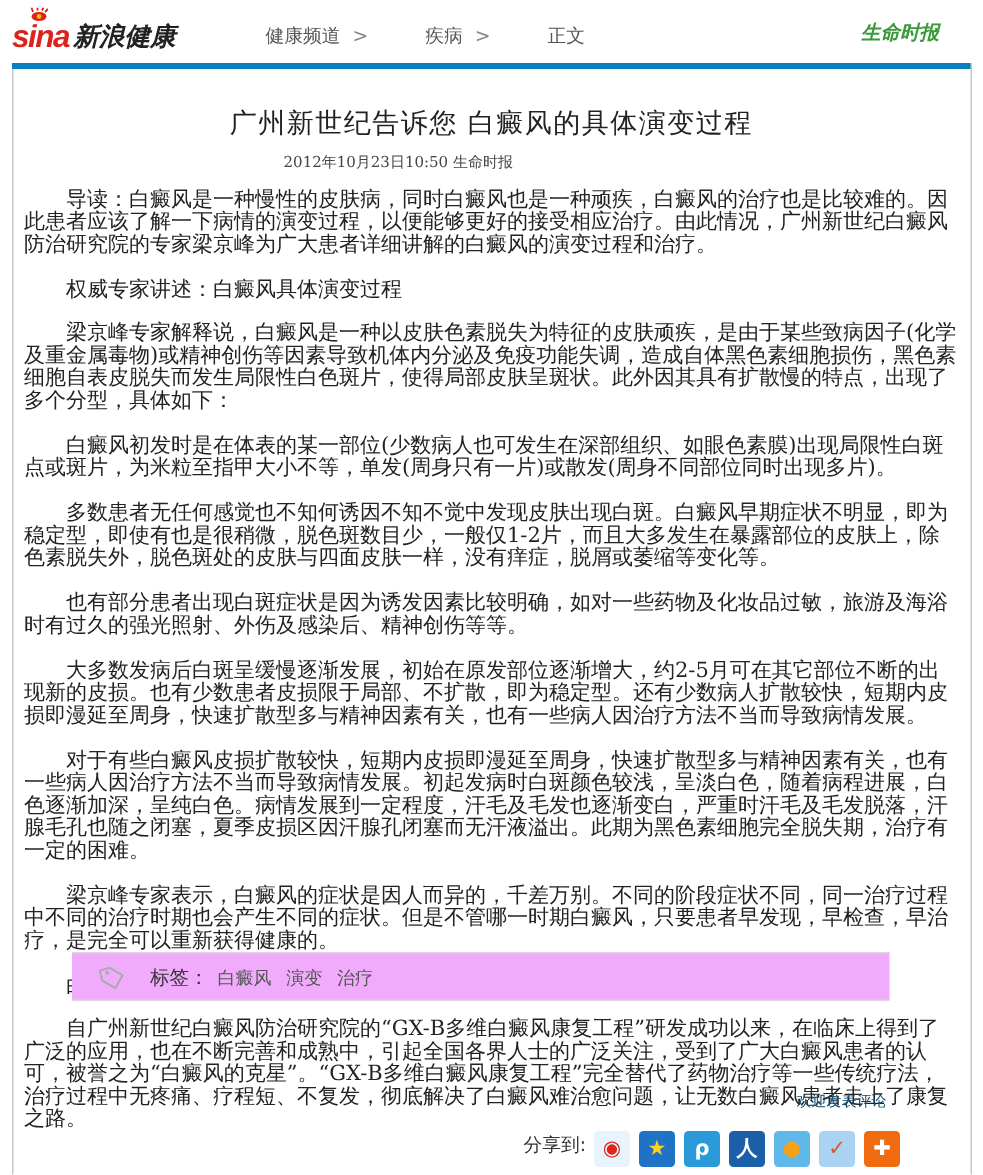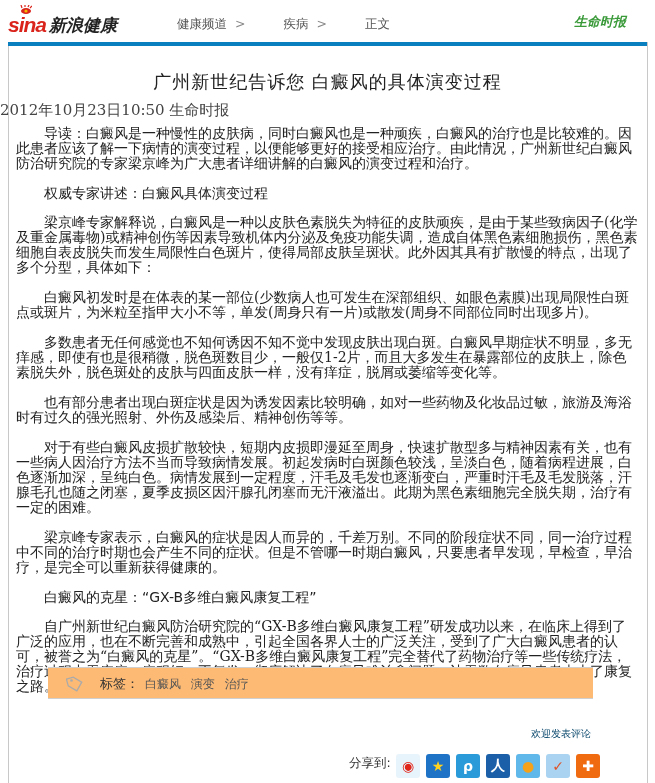--- a/index.html
+++ b/index.html
@@ -10,25 +10,25 @@
   .logo-eye { position: absolute; left: 12px; top: -9px; width: 12px; height: 9px; }
   .logo-cn { font-size: 17px; font-style: italic; font-weight: bold; color: #222; margin-left: 3px; line-height: 22px; }
   .crumbs { position: absolute; left: 143px; top: 16px; font-size: 12.5px; color: #555; }
   .crumbs span { margin-right: 4px; margin-left: 34px; }
   .crumbs .sep { color: #888; margin: 0 4px; }
   .brand-right { position: absolute; left: 574px; top: 13px; font-size: 13px; color: #3a9a3a; font-style: italic; font-weight: bold; }
   .topbar { position: absolute; left: 8px; top: 42px; width: 210px; height: 4px; background: #0a7fbf; width: 640px; }
   .frame-left { position: absolute; left: 8px; top: 46px; width: 1px; height: 737px; background: #c8c8c8; }
   .frame-right { position: absolute; left: 647px; top: 42px; width: 1px; height: 741px; background: #c8c8c8; }
   .title { position: absolute; left: 0; width: 655px; top: 70px; text-align: center; font-size: 18px; color: #222; letter-spacing: 1px; }
-  .meta { position: absolute; left: 0; width: 531px; top: 101px; text-align: left; font-size: 15px; color: #444; font-family: "DejaVu Serif", serif; }
+  .meta { position: absolute; left: 0; width: 531px; top: 101px; text-align: center; font-size: 10px; color: #444; font-family: "DejaVu Serif", serif; }
   .article { position: absolute; left: 16px; top: 126px; width: 622px; font-size: 14px; line-height: 15px; color: #222; font-family: "DejaVu Serif", serif; }
   .article p { margin: 0 0 15px 0; text-indent: 2em; }
   .article p.sub { font-family: "DejaVu Sans", sans-serif; color: #222; margin-bottom: 14px; }
-  .tags { position: absolute; left: 48px; top: 667px; width: 545px; height: 30px; background: #fdba74; border: 1px solid #cfcfcf; border-right: none; border-left: none; }
+  .tags { position: absolute; left: 48px; top: 635px; width: 545px; height: 30px; background: #f0abfc; border: 1px solid #cfcfcf; border-right: none; border-left: none; }
   .tags .tag-icon { position: absolute; left: 18px; top: 7px; width: 18px; height: 18px; }
   .tags .tag-label { position: absolute; left: 52px; top: 7px; font-size: 13px; color: #333; }
   .tags .tag-list { position: absolute; left: 97px; top: 8px; font-size: 12px; color: #555; }
   .tags .tag-list span { margin-right: 6px; cursor: pointer; }
   .comment-link { position: absolute; left: 531px; top: 727px; font-size: 10px; color: #0c4a6e; }
   .share { position: absolute; left: 349px; top: 755px; font-size: 12.5px; color: #333; }
   .share-icons { position: absolute; left: 396px; top: 754px; display: flex; gap: 6px; }
   .share-icon { width: 24px; height: 24px; border-radius: 3px; display: flex; align-items: center; justify-content: center; font-weight: bold; color: #fff; font-size: 14px; cursor: pointer; }
 </style>
 </head>
@@ -56,22 +56,23 @@
 <div class="frame-right"></div>
 
 <h1 class="title" style="margin:0;font-weight:normal;">广州新世纪告诉您  白癜风的具体演变过程</h1>
 <div class="meta">2012年10月23日10:50  生命时报</div>
 
 <div class="article">
   <p>导读：白癜风是一种慢性的皮肤病，同时白癜风也是一种顽疾，白癜风的治疗也是比较难的。因此患者应该了解一下病情的演变过程，以便能够更好的接受相应治疗。由此情况，广州新世纪白癜风防治研究院的专家梁京峰为广大患者详细讲解的白癜风的演变过程和治疗。</p>
   <p class="sub">权威专家讲述：白癜风具体演变过程</p>
   <p>梁京峰专家解释说，白癜风是一种以皮肤色素脱失为特征的皮肤顽疾，是由于某些致病因子(化学及重金属毒物)或精神创伤等因素导致机体内分泌及免疫功能失调，造成自体黑色素细胞损伤，黑色素细胞自表皮脱失而发生局限性白色斑片，使得局部皮肤呈斑状。此外因其具有扩散慢的特点，出现了多个分型，具体如下：</p>
   <p>白癜风初发时是在体表的某一部位(少数病人也可发生在深部组织、如眼色素膜)出现局限性白斑点或斑片，为米粒至指甲大小不等，单发(周身只有一片)或散发(周身不同部位同时出现多片)。</p>
-  <p>多数患者无任何感觉也不知何诱因不知不觉中发现皮肤出现白斑。白癜风早期症状不明显，多无痒感，即使有也是很稍微，脱色斑数目少，一般仅1-2片，而且大多发生在暴露部位的皮肤上，除色素脱失外，脱色斑处的皮肤与四面皮肤一样，没有痒症，脱屑或萎缩等变化等。</p>
+  <p>多数患者无任何感觉也不知何诱因不知不觉中发现皮肤出现白斑。白癜风早期症状不明显，即为稳定型，即使有也是很稍微，脱色斑数目少，一般仅1-2片，而且大多发生在暴露部位的皮肤上，除色素脱失外，脱色斑处的皮肤与四面皮肤一样，没有痒症，脱屑或萎缩等变化等。</p>
   <p>也有部分患者出现白斑症状是因为诱发因素比较明确，如对一些药物及化妆品过敏，旅游及海浴时有过久的强光照射、外伤及感染后、精神创伤等等。</p>
+  <p>大多数发病后白斑呈缓慢逐渐发展，初始在原发部位逐渐增大，约2-5月可在其它部位不断的出现新的皮损。也有少数患者皮损限于局部、不扩散，即为稳定型。还有少数病人扩散较快，短期内皮损即漫延至周身，快速扩散型多与精神因素有关，也有一些病人因治疗方法不当而导致病情发展。</p>
   <p>对于有些白癜风皮损扩散较快，短期内皮损即漫延至周身，快速扩散型多与精神因素有关，也有一些病人因治疗方法不当而导致病情发展。初起发病时白斑颜色较浅，呈淡白色，随着病程进展，白色逐渐加深，呈纯白色。病情发展到一定程度，汗毛及毛发也逐渐变白，严重时汗毛及毛发脱落，汗腺毛孔也随之闭塞，夏季皮损区因汗腺孔闭塞而无汗液溢出。此期为黑色素细胞完全脱失期，治疗有一定的困难。</p>
   <p>梁京峰专家表示，白癜风的症状是因人而异的，千差万别。不同的阶段症状不同，同一治疗过程中不同的治疗时期也会产生不同的症状。但是不管哪一时期白癜风，只要患者早发现，早检查，早治疗，是完全可以重新获得健康的。</p>
   <p class="sub">白癜风的克星：“GX-B多维白癜风康复工程”</p>
   <p>自广州新世纪白癜风防治研究院的“GX-B多维白癜风康复工程”研发成功以来，在临床上得到了广泛的应用，也在不断完善和成熟中，引起全国各界人士的广泛关注，受到了广大白癜风患者的认可，被誉之为“白癜风的克星”。“GX-B多维白癜风康复工程”完全替代了药物治疗等一些传统疗法，治疗过程中无疼痛、疗程短、不复发，彻底解决了白癜风难治愈问题，让无数白癜风患者走上了康复之路。</p>
 </div>
 
 <div class="tags">
   <svg class="tag-icon" viewBox="0 0 18 18">
     <path d="M2 2 L9 2 L16 9 L9 16 L2 9 Z" fill="none" stroke="#aaa" stroke-width="1.3" transform="rotate(-15 9 9)"></path>
     <circle cx="5.5" cy="5.5" r="1.3" fill="#aaa"></circle>

